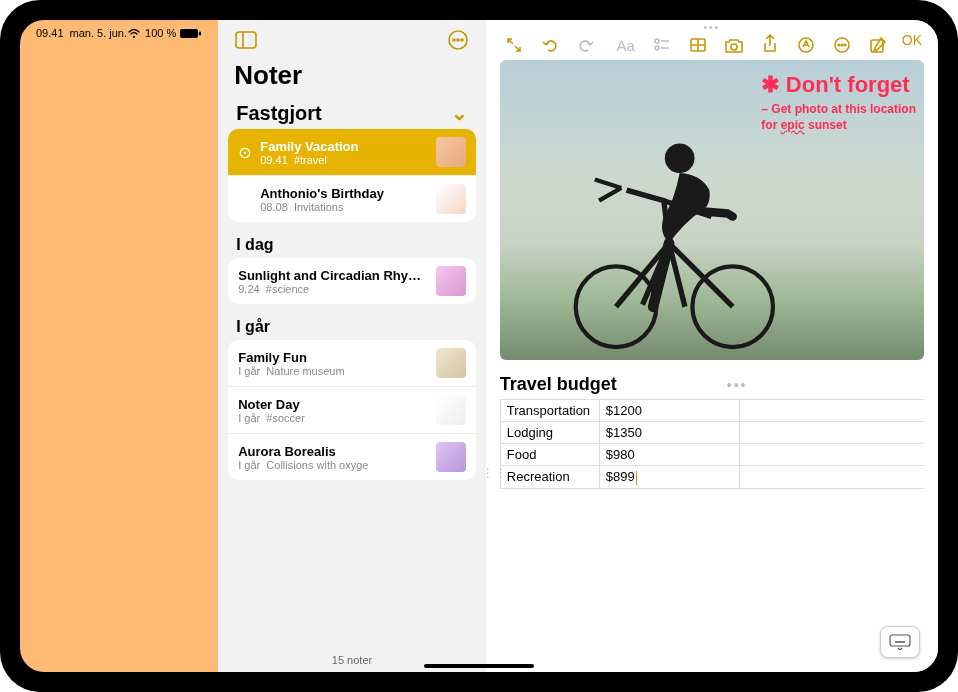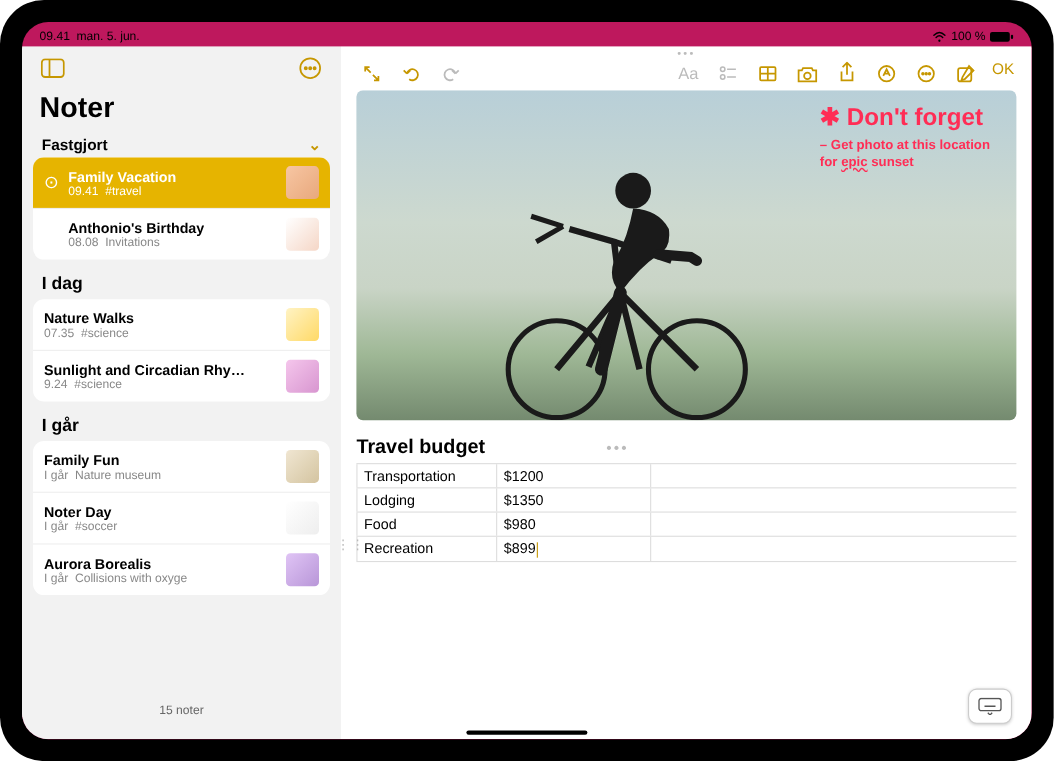--- a/index.html
+++ b/index.html
@@ -1,82 +1,82 @@
 <!DOCTYPE html>
 <html><head>
 <meta charset="utf-8">
 <style>
 * { margin: 0; padding: 0; box-sizing: border-box; font-family: -apple-system, BlinkMacSystemFont, "Segoe UI", sans-serif; }
 body { background: #fff; width: 958px; height: 692px; overflow: hidden; }
 
 .device-frame { width: 958px; height: 692px; background: #000; border-radius: 40px; padding: 20px; position: relative; }
-.screen { width: 100%; height: 100%; background: #be185d; border-radius: 24px; overflow: hidden; position: relative; display: flex; flex-direction: column; }
+.screen { width: 100%; height: 100%; background: #fdba74; border-radius: 24px; overflow: hidden; position: relative; display: flex; }
 
 .status-bar { display: flex; justify-content: space-between; align-items: center; padding: 4px 16px 0; font-size: 11px; font-weight: 500; color: #000; height: 22px; }
 .status-left { display: flex; gap: 6px; }
 .status-right { display: flex; align-items: center; gap: 4px; }
 .wifi-icon svg, .battery-icon svg { vertical-align: middle; }
 
 .app-body { flex: 1; display: flex; overflow: hidden; }
 
 
 .sidebar { width: 290px; background: #f2f2f2; display: flex; flex-direction: column; position: relative; }
 .sidebar-top { display: flex; justify-content: space-between; align-items: center; padding: 6px 14px; }
 .icon-btn { width: 28px; height: 28px; display: flex; align-items: center; justify-content: center; color: #c69700; cursor: pointer; }
 .icon-btn svg { stroke: #c69700; }
 .sidebar-title { font-size: 26px; font-weight: 700; padding: 0 16px 4px; color: #000; }
 .section { padding: 0 10px; }
-.section-header { display: flex; justify-content: space-between; align-items: center; padding: 6px 8px 4px; font-size: 14px; font-weight: 600; color: #000; }
+.section-header { display: flex; justify-content: space-between; align-items: center; padding: 6px 8px 4px; font-size: 20px; font-weight: 600; color: #000; }
 .section-header.sub { font-size: 16px; font-weight: 700; padding-top: 10px; }
 .chev { color: #c69700; }
 .card { background: #fff; border-radius: 10px; overflow: hidden; margin-bottom: 4px; }
 .note-item { display: flex; align-items: center; padding: 8px 10px; gap: 8px; border-bottom: 1px solid #eee; cursor: pointer; }
 .note-item:last-child { border-bottom: none; }
 .note-item.selected { background: #e6b400; color: #fff; }
 .note-item.selected .meta, .note-item.selected .title { color: #fff; }
 .pin-icon { width: 14px; flex-shrink:0; color:#fff; }
 .note-text { flex: 1; overflow: hidden; }
 .note-text .title { font-size: 13px; font-weight: 600; color: #000; white-space: nowrap; overflow: hidden; text-overflow: ellipsis; }
 .note-text .meta { font-size: 11px; color: #888; white-space: nowrap; overflow:hidden; text-overflow:ellipsis; }
 .note-item.selected .title { color:#fff; }
 .thumb { width: 30px; height: 30px; border-radius: 4px; flex-shrink: 0; }
 .thumb.t1{background:linear-gradient(135deg,#f7c6a3,#e8a87c);} .thumb.t2{background:linear-gradient(135deg,#fff,#f5d6c6);} 
 .thumb.t3{background:linear-gradient(135deg,#d4f0d4,#a8d8a8);} .thumb.t4{background:linear-gradient(135deg,#fff3c4,#ffd966);} 
 .thumb.t5{background:linear-gradient(135deg,#f5c6ec,#d896d0);} .thumb.t6{background:linear-gradient(135deg,#f0e6d2,#d4c4a0);} 
 .thumb.t7{background:linear-gradient(135deg,#fff,#eee);} .thumb.t8{background:linear-gradient(135deg,#e0c4f5,#b896d8);}
-.sidebar-footer { position: absolute; bottom: 20px; left: 0; right: 0; text-align: center; font-size: 11px; color: #666; background: linear-gradient(transparent, #f2f2f2 40%); padding-top: 20px; }
+.sidebar-footer { position: absolute; bottom: 6px; left: 0; right: 0; text-align: center; font-size: 11px; color: #666; background: linear-gradient(transparent, #f2f2f2 40%); padding-top: 20px; }
 .sidebar-scroll { flex:1; overflow:hidden; }
 
 
 .main { flex: 1; background: #fff; display: flex; flex-direction: column; position: relative; }
 .drag-dots { position: absolute; top: 2px; left: 50%; transform: translateX(-50%); color: #bbb; font-size: 10px; letter-spacing: 2px; }
 .toolbar { display: flex; align-items: center; padding: 6px 12px; gap: 4px; }
 .toolbar .spacer { flex: 1; }
 .tb-btn { width: 32px; height: 28px; display:flex; align-items:flex-end; justify-content:center; cursor:pointer; color:#c69700; }
 .tb-btn.dim { color:#bbb; }
 .tb-btn svg { stroke: currentColor; fill: none; }
 .ok-btn { color:#c69700; font-size:14px; font-weight:500; padding: 0 4px; cursor:pointer; }
 .note-content { flex:1; padding: 0 14px 10px; overflow:hidden; }
 .hero-img { width:100%; height:300px; border-radius:6px; position:relative; overflow:hidden;
   background: linear-gradient(to bottom, #b8cfd8 0%, #cdd9cf 40%, #c9d4c6 60%, #9fb896 80%, #748a6f 100%); }
 .cyclist { position:absolute; bottom:0; left:15%; width:50%; height:85%; }
 .cyclist svg { width:100%; height:100%; }
-.handwriting { position:absolute; top:12px; right:24px; color:#ff2d55; font-family: "Comic Sans MS", cursive; font-weight:600; text-align:left; }
+.handwriting { position:absolute; top:12px; right:8px; color:#ff2d55; font-family: "Comic Sans MS", cursive; font-weight:600; text-align:left; }
 .hw-big { font-size:22px; }
 .hw-small { font-size:12px; line-height:1.3; margin-top:4px; }
 .hw-small .u { text-decoration: underline wavy; }
 .budget { margin-top:14px; }
 .budget-head { display:flex; align-items:center; gap:10px; }
 .budget-title { font-size:18px; font-weight:600; color:#000; }
 .dots { color:#bbb; margin-left: 100px; font-size:14px; letter-spacing:2px; }
 .budget-table { margin-top:4px; font-size:13px; color:#000; }
 .budget-row { display:flex; border-bottom:1px solid #ddd; }
 .budget-row:first-child { border-top:1px solid #ddd; }
 .budget-cell { padding:3px 6px; border-right:1px solid #ddd; }
-.budget-cell.c1 { width:128px; border-left:1px solid #ddd; }
+.budget-cell.c1 { width:100px; border-left:1px solid #ddd; }
 .budget-cell.c2 { width:140px; position:relative; }
 .row-handle { position:absolute; left:-18px; color:#bbb; font-size:12px; letter-spacing:1px; }
 .caret { display:inline-block; width:1px; height:14px; background:#c69700; vertical-align:middle; margin-left:1px; animation: blink 1s infinite; }
 @keyframes blink { 50% { opacity:0; } }
 .kbd-btn { position:absolute; bottom:14px; right:18px; width:40px; height:32px; background:#fff; border:1px solid #ccc; border-radius:8px; display:flex; align-items:center; justify-content:center; box-shadow:0 1px 3px rgba(0,0,0,0.2); cursor:pointer; }
 .home-ind { position:absolute; bottom:4px; left:50%; transform:translateX(-50%); width:110px; height:4px; background:#000; border-radius:3px; }
 </style>
 </head>
 <body>
 
@@ -144,27 +144,20 @@
           <div class="meta"><span>08.08</span>&nbsp;&nbsp;<span>Invitations</span></div>
         </div>
         <div class="thumb t2"></div>
       </div>
     </div>
   </div>
 
   <div class="section">
     <div class="section-header sub">I dag</div>
     <div class="card">
-      <div class="note-item">
-        <div class="note-text">
-          <div class="title">Nature Walks</div>
-          <div class="meta"><span>07.35</span>&nbsp;&nbsp;<span>#science</span></div>
-        </div>
-        <div class="thumb t4"></div>
-      </div>
       <div class="note-item">
         <div class="note-text">
           <div class="title">Sunlight and Circadian Rhy…</div>
           <div class="meta"><span>9.24</span>&nbsp;&nbsp;<span>#science</span></div>
         </div>
         <div class="thumb t5"></div>
       </div>
     </div>
   </div>
 

